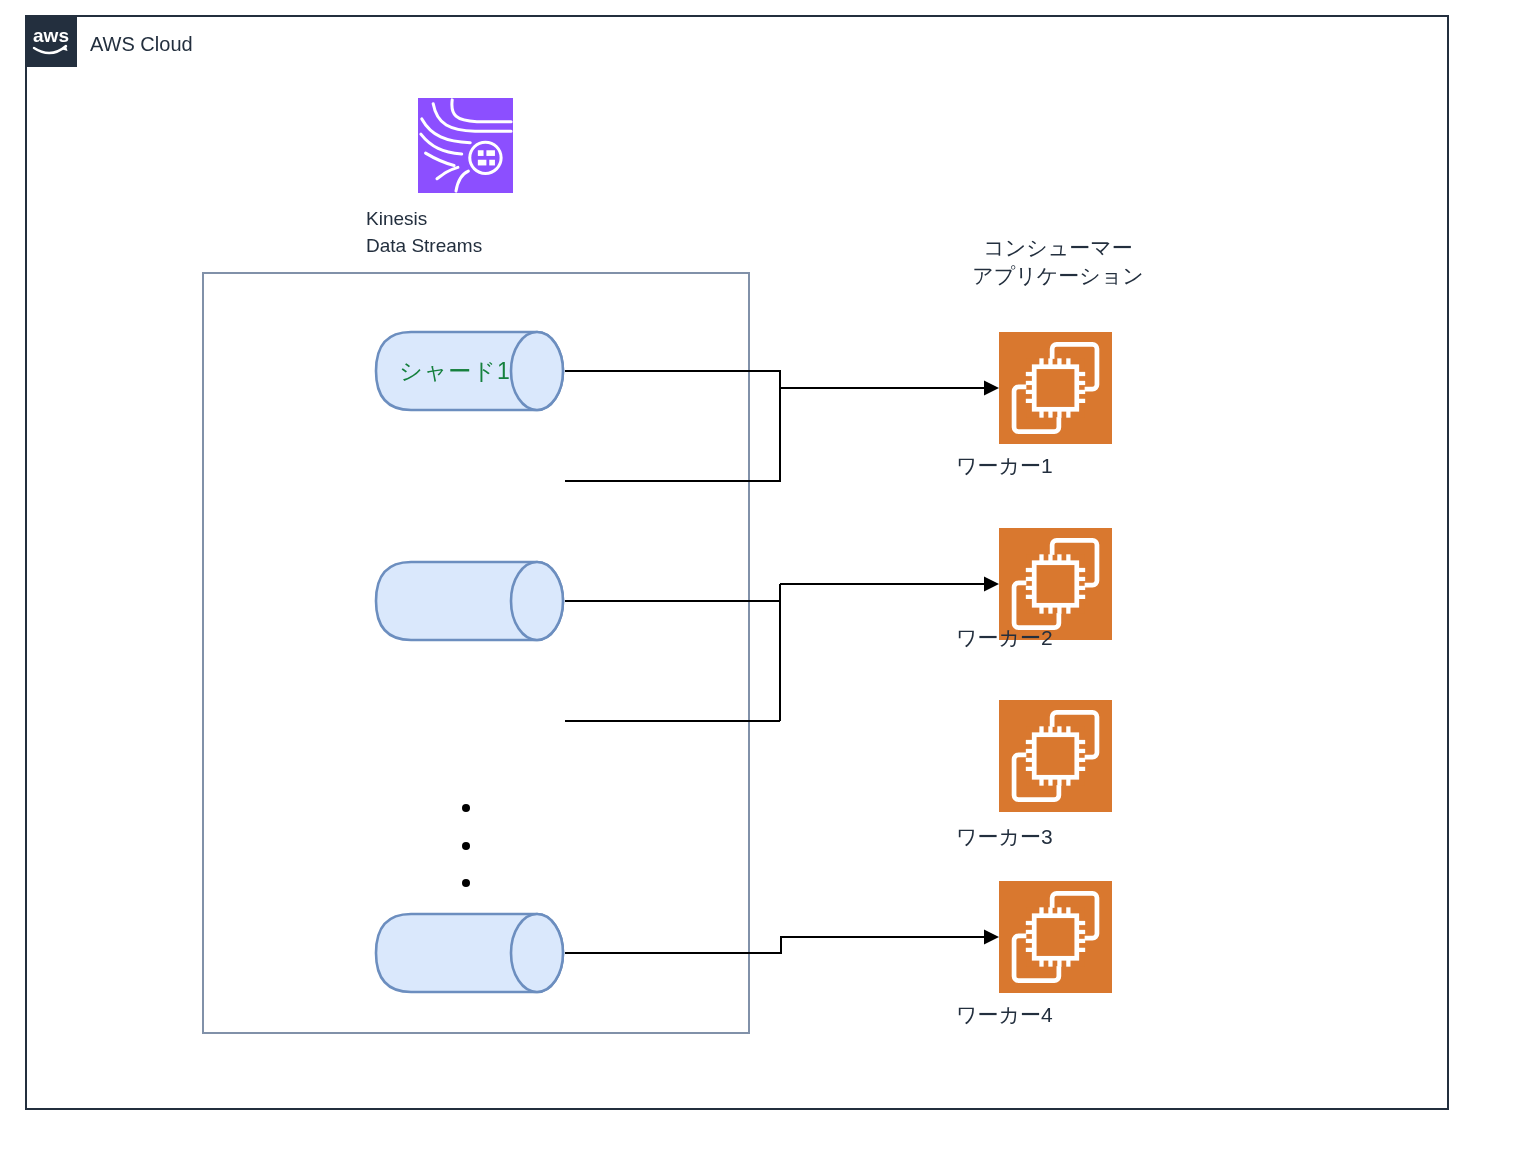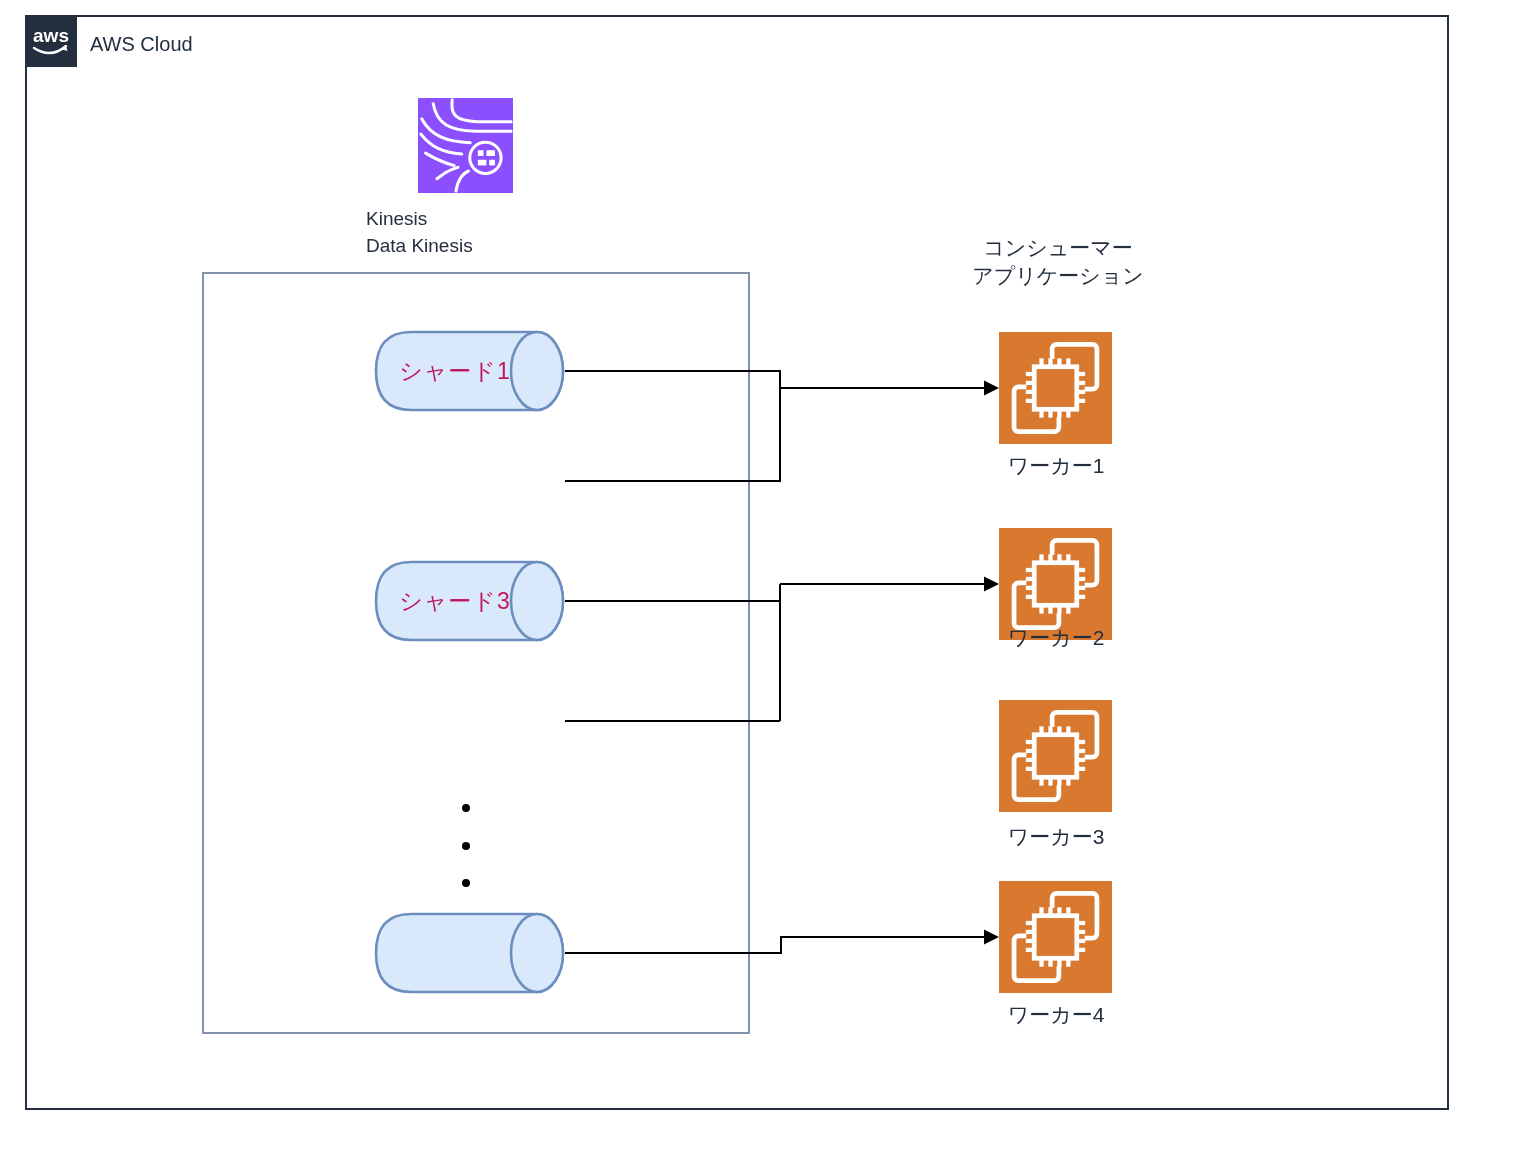--- a/index.html
+++ b/index.html
@@ -17,28 +17,28 @@
 
   
   .consumer-label{position:absolute;left:938px;top:195px;width:240px;text-align:center;font-size:21px;line-height:28px;color:#232F3E;margin-top:39px;}
 
   
   .stream-box{position:absolute;left:202px;top:272px;width:544px;height:758px;border:2px solid #8191A9;background:transparent;}
 
   
   .shard{position:absolute;left:365px;width:200px;height:82px;}
   .shard svg{position:absolute;left:0;top:0;width:100%;height:100%;}
-  .shard .shard-label{position:absolute;left:0;top:0;width:180px;height:82px;display:flex;align-items:center;justify-content:center;font-size:23px;color:#be185d;letter-spacing:1px;}
+  .shard .shard-label{position:absolute;left:0;top:0;width:180px;height:82px;display:flex;align-items:center;justify-content:center;font-size:23px;color:#15803d;letter-spacing:1px;}
 
   
   .vdot{position:absolute;left:462px;width:8px;height:8px;border-radius:50%;background:#000;}
 
   
   .worker-icon{position:absolute;left:999px;width:113px;height:112px;background:#D9782F;}
-  .worker-label{position:absolute;left:956px;width:200px;text-align:center;font-size:21px;color:#232F3E;}
+  .worker-label{position:absolute;left:956px;width:200px;font-size:21px;color:#232F3E;}
 
   .connectors{position:absolute;left:0;top:0;width:1530px;height:1158px;pointer-events:none;}
 </style>
 </head>
 <body>
 
 <div class="canvas">
 
   <div class="aws-frame"></div>
   <div class="aws-logo">
@@ -65,21 +65,21 @@
       <g fill="#ffffff">
         <rect x="63" y="55" width="6" height="6"></rect>
         <rect x="72" y="55" width="9" height="6"></rect>
         <rect x="63" y="65" width="9" height="6"></rect>
         <rect x="75" y="65" width="6" height="6"></rect>
       </g>
     </svg>
   </div>
   <div class="kinesis-label">
     <div>Kinesis</div>
-    <div>Data Kinesis</div>
+    <div>Data Streams</div>
   </div>
 
   <div class="consumer-label">
     <div>コンシューマー</div>
     <div>アプリケーション</div>
   </div>
 
   <div class="stream-box"></div>
 
   <div class="shard" style="top:330px">
@@ -87,21 +87,20 @@
       <path d="M172,2 L46,2 Q11,2 11,41 Q11,80 46,80 L172,80 A26,39 0 0 0 172,2 Z" fill="#DAE8FC" stroke="#6C8EBF" stroke-width="2.6"></path>
       <ellipse cx="172" cy="41" rx="26" ry="39" fill="#DAE8FC" stroke="#6C8EBF" stroke-width="2.6"></ellipse>
     </svg>
     <span class="shard-label">シャード1</span>
   </div>
   <div class="shard" style="top:560px">
     <svg viewBox="0 0 200 82">
       <path d="M172,2 L46,2 Q11,2 11,41 Q11,80 46,80 L172,80 A26,39 0 0 0 172,2 Z" fill="#DAE8FC" stroke="#6C8EBF" stroke-width="2.6"></path>
       <ellipse cx="172" cy="41" rx="26" ry="39" fill="#DAE8FC" stroke="#6C8EBF" stroke-width="2.6"></ellipse>
     </svg>
-    <span class="shard-label">シャード3</span>
   </div>
   <div class="shard" style="top:912px">
     <svg viewBox="0 0 200 82">
       <path d="M172,2 L46,2 Q11,2 11,41 Q11,80 46,80 L172,80 A26,39 0 0 0 172,2 Z" fill="#DAE8FC" stroke="#6C8EBF" stroke-width="2.6"></path>
       <ellipse cx="172" cy="41" rx="26" ry="39" fill="#DAE8FC" stroke="#6C8EBF" stroke-width="2.6"></ellipse>
     </svg>
   </div>
 
   <div class="vdot" style="top:804px"></div>
   <div class="vdot" style="top:842px"></div>

